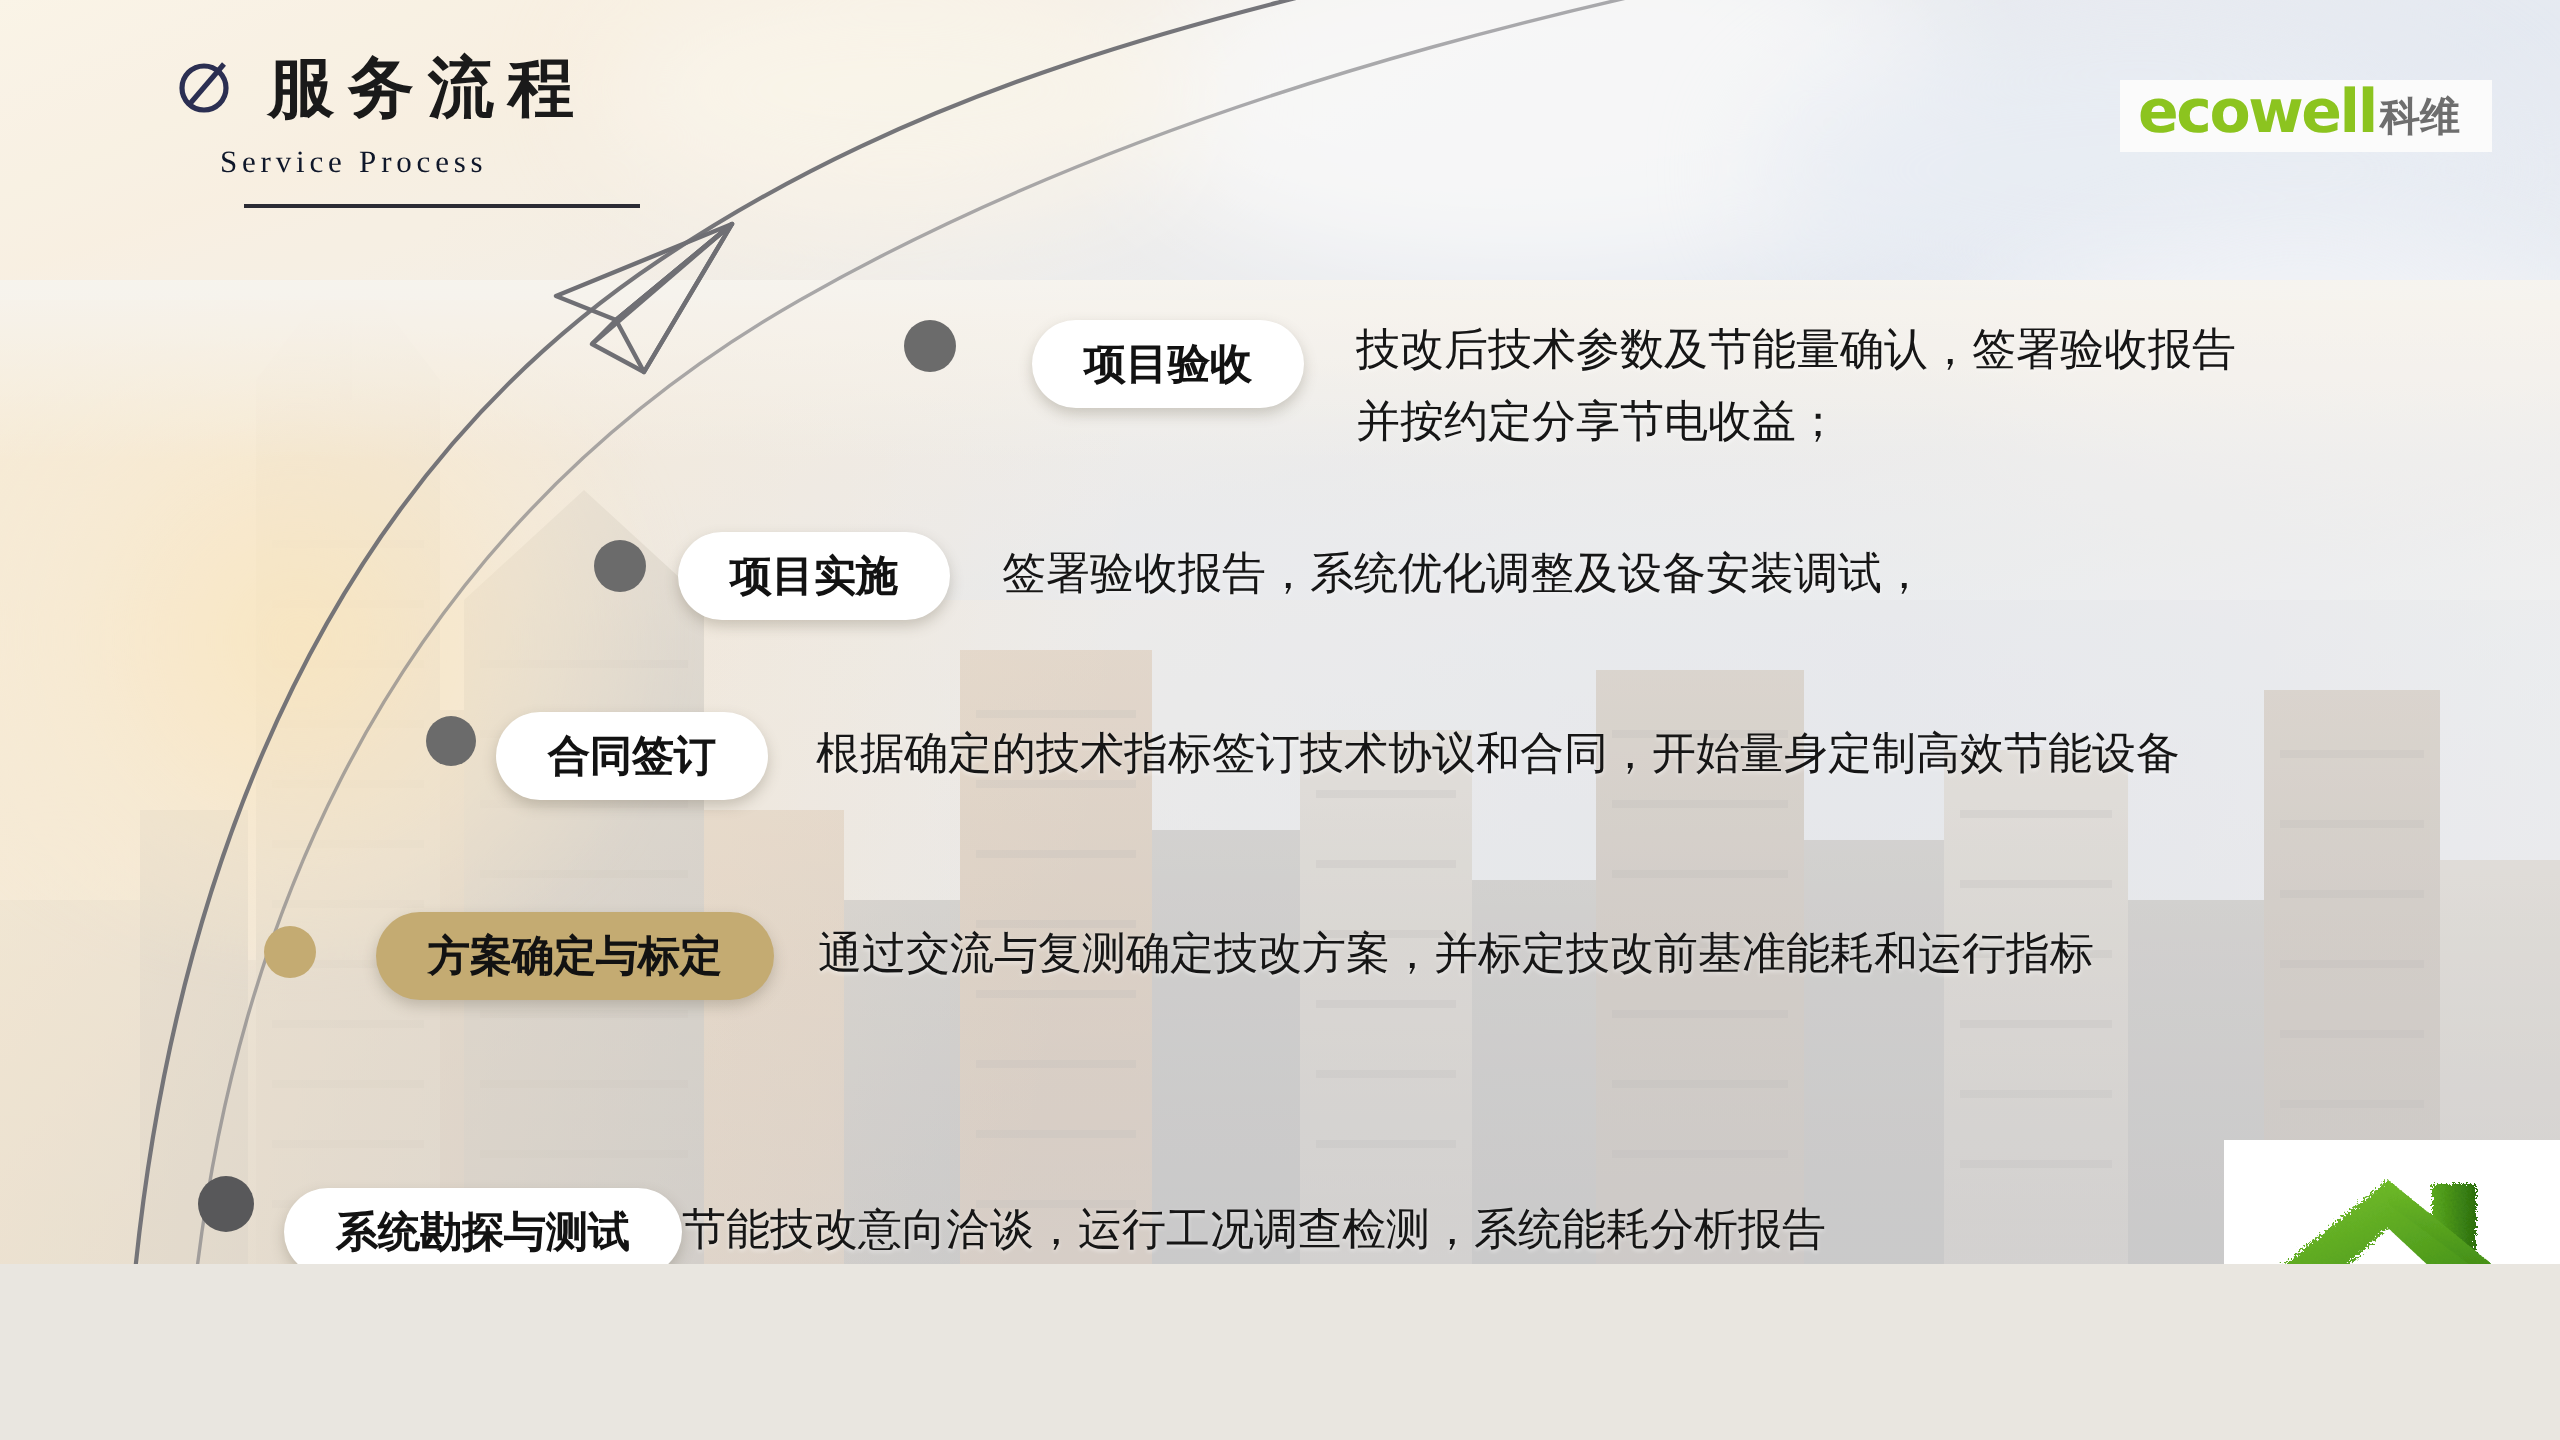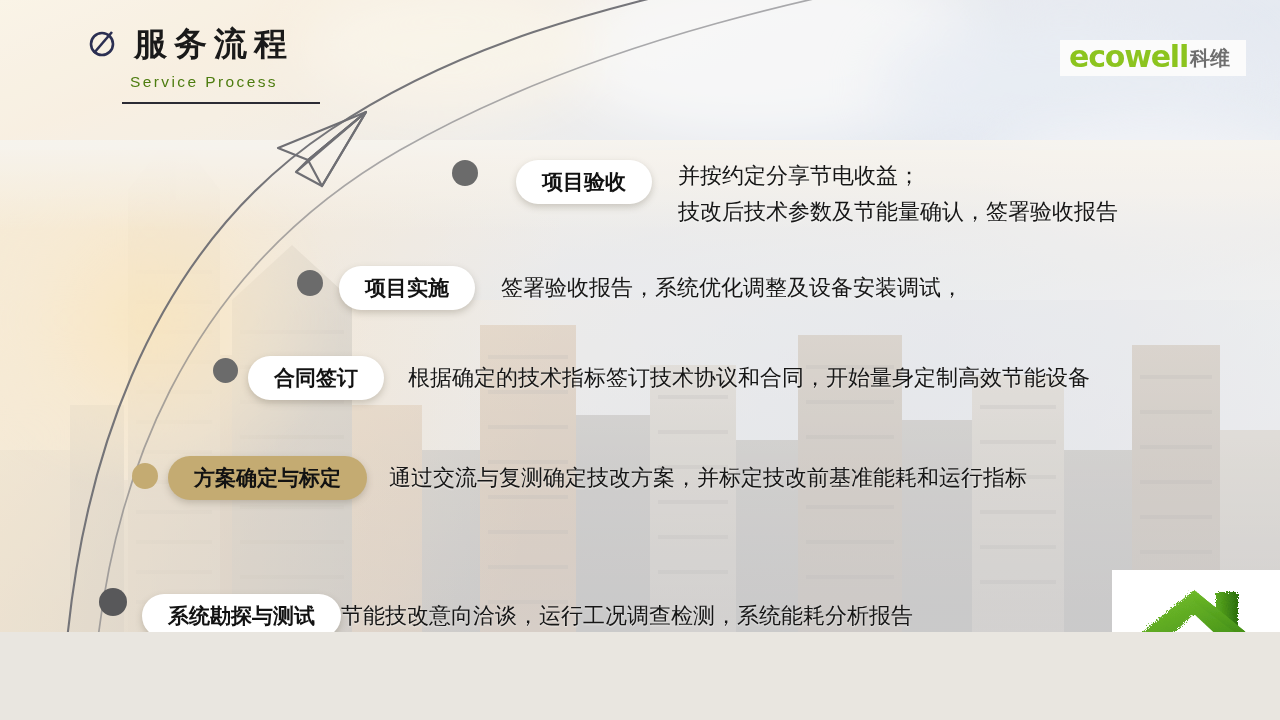--- a/index.html
+++ b/index.html
@@ -53,22 +53,22 @@
 
   
   .curves{position:absolute;left:0;top:0;width:1280px;height:720px;}
 
   
   .header{position:absolute;left:86px;top:26px;}
   .hdr-row{display:flex;align-items:center;gap:14px;}
   .oslash{width:34px;height:34px;position:relative;flex:0 0 auto;}
   .title-cn{font-family:"DejaVu Sans",sans-serif;font-weight:bold;font-size:33px;
     color:#1a1a1a;letter-spacing:7px;line-height:1;}
-  .title-en{margin-top:13px;margin-left:44px;font-size:15.5px;letter-spacing:2.4px;
-    color:#4d7c0f;font-family:Liberation Sans, sans-serif;}
+  .title-en{margin-top:13px;margin-left:24px;font-size:15.5px;letter-spacing:2.4px;
+    color:#0f172a;font-family:Liberation Serif, serif;}
   .hdr-rule{margin-top:11px;margin-left:36px;width:198px;height:2px;background:#2b2b34;}
 
   
   .logo{position:absolute;left:1060px;top:40px;background:#fbfbfb;
     padding:3px 16px 4px 9px;display:flex;align-items:flex-end;gap:2px;}
   .logo-eco{font-family:"DejaVu Sans",sans-serif;font-weight:bold;font-size:30px;
     color:#8cc41f;letter-spacing:-1.2px;line-height:0.95;}
   .logo-cn{font-family:"DejaVu Sans",sans-serif;font-weight:bold;font-size:20px;
     color:#6e6e6e;letter-spacing:0px;line-height:1.2;padding-bottom:2px;}
 
@@ -253,36 +253,36 @@
 
   <div class="node" style="left:452px;top:160px;width:26px;height:26px;background:#6b6b6b;"></div>
   <div class="node" style="left:297px;top:270px;width:26px;height:26px;background:#6b6b6b;"></div>
   <div class="node" style="left:213px;top:358px;width:25px;height:25px;background:#6b6b6b;"></div>
   <div class="node" style="left:132px;top:463px;width:26px;height:26px;background:#c4ab72;"></div>
   <div class="node" style="left:99px;top:588px;width:28px;height:28px;background:#58585a;"></div>
 
   <div class="step" style="left:516px;top:160px;align-items:flex-start;">
     <div class="pill light">项目验收</div>
     <div style="margin-left:26px;margin-top:-2px;">
+      <div class="desc">技改后技术参数及节能量确认，签署验收报告</div>
       <div class="desc">并按约定分享节电收益；</div>
-      <div class="desc">技改后技术参数及节能量确认，签署验收报告</div>
     </div>
   </div>
 
   <div class="step" style="left:339px;top:266px;">
     <div class="pill light">项目实施</div>
     <div class="desc" style="margin-left:26px;">签署验收报告，系统优化调整及设备安装调试，</div>
   </div>
 
   <div class="step" style="left:248px;top:356px;">
     <div class="pill light">合同签订</div>
     <div class="desc" style="margin-left:24px;">根据确定的技术指标签订技术协议和合同，开始量身定制高效节能设备</div>
   </div>
 
-  <div class="step" style="left:168px;top:456px;">
+  <div class="step" style="left:188px;top:456px;">
     <div class="pill gold">方案确定与标定</div>
     <div class="desc" style="margin-left:22px;">通过交流与复测确定技改方案，并标定技改前基准能耗和运行指标</div>
   </div>
 
   <div class="step" style="left:142px;top:594px;">
     <div class="pill light">系统勘探与测试</div>
     <div class="desc" style="">节能技改意向洽谈，运行工况调查检测，系统能耗分析报告</div>
   </div>
 
   <div class="house-card">

